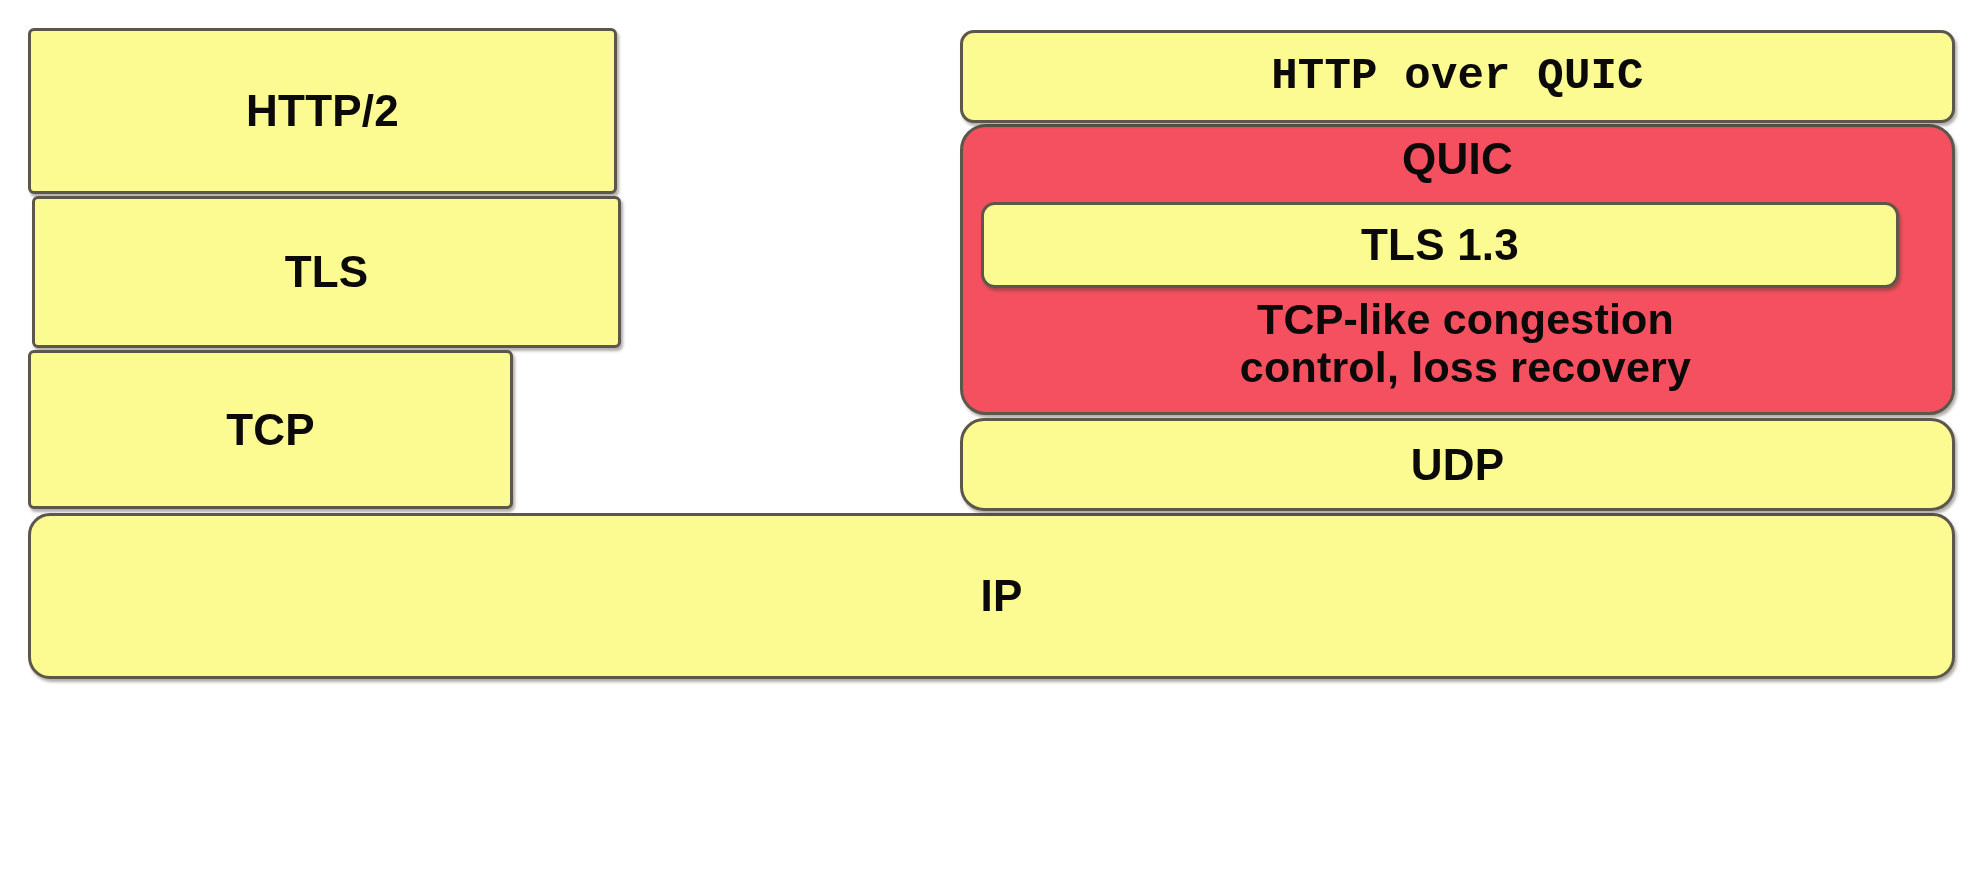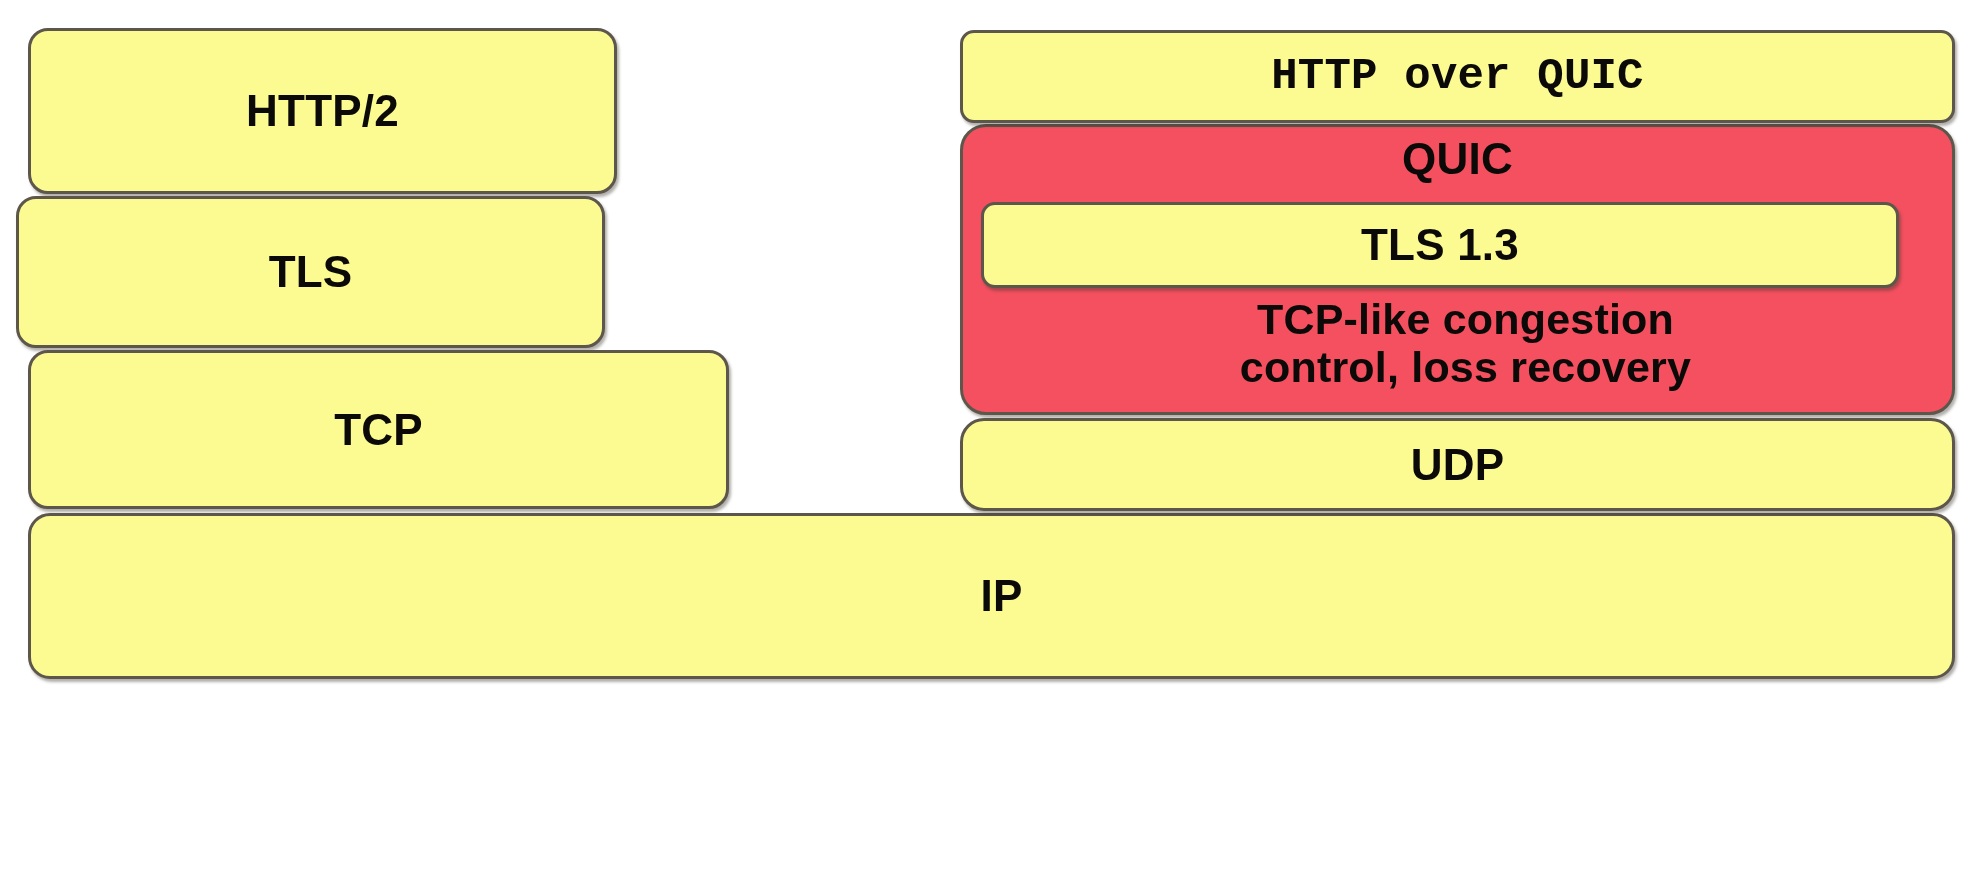--- a/index.html
+++ b/index.html
@@ -22,41 +22,41 @@
   }
 
   .layer-box {
     position: absolute;
     box-sizing: border-box;
     display: flex;
     align-items: center;
     justify-content: center;
     text-align: center;
     border: 3px solid #5d564b;
-    border-radius: 20px;
+    border-radius: 6px;
     background: #fbfb92;
     box-shadow: 2px 3px 3px rgba(60, 55, 45, 0.40);
   }
 
   .layer-box.red {
     background: #f5505f;
   }
 
   .layer-label {
     font-weight: bold;
     color: #0b0a08;
     letter-spacing: 0.2px;
     line-height: 1.08;
     white-space: pre-line;
   }
 
   
   #box-http2      { left: 28px;  top: 28px;  width: 589px; height: 166px; }
-  #box-tls        { left: 16px;  top: 196px; width: 589px; height: 152px; }
-  #box-tcp        { left: 28px;  top: 350px; width: 701px; height: 159px; }
+  #box-tls        { left: 32px;  top: 196px; width: 589px; height: 152px; }
+  #box-tcp        { left: 28px;  top: 350px; width: 485px; height: 159px; }
 
   
   #box-http-quic  { left: 960px; top: 30px;  width: 995px; height: 93px;  border-radius: 14px; font-family: Liberation Mono, monospace; }
   #box-quic       { left: 960px; top: 124px; width: 995px; height: 291px; border-radius: 26px; }
   #box-tls13      { left: 960px; top: 202px; width: 918px; height: 86px;  border-radius: 14px; }
 
   #box-udp        { left: 960px; top: 418px; width: 995px; height: 93px;  border-radius: 14px; }
 
   
   #box-ip         { left: 28px;  top: 513px; width: 1927px; height: 166px; border-radius: 22px; }

